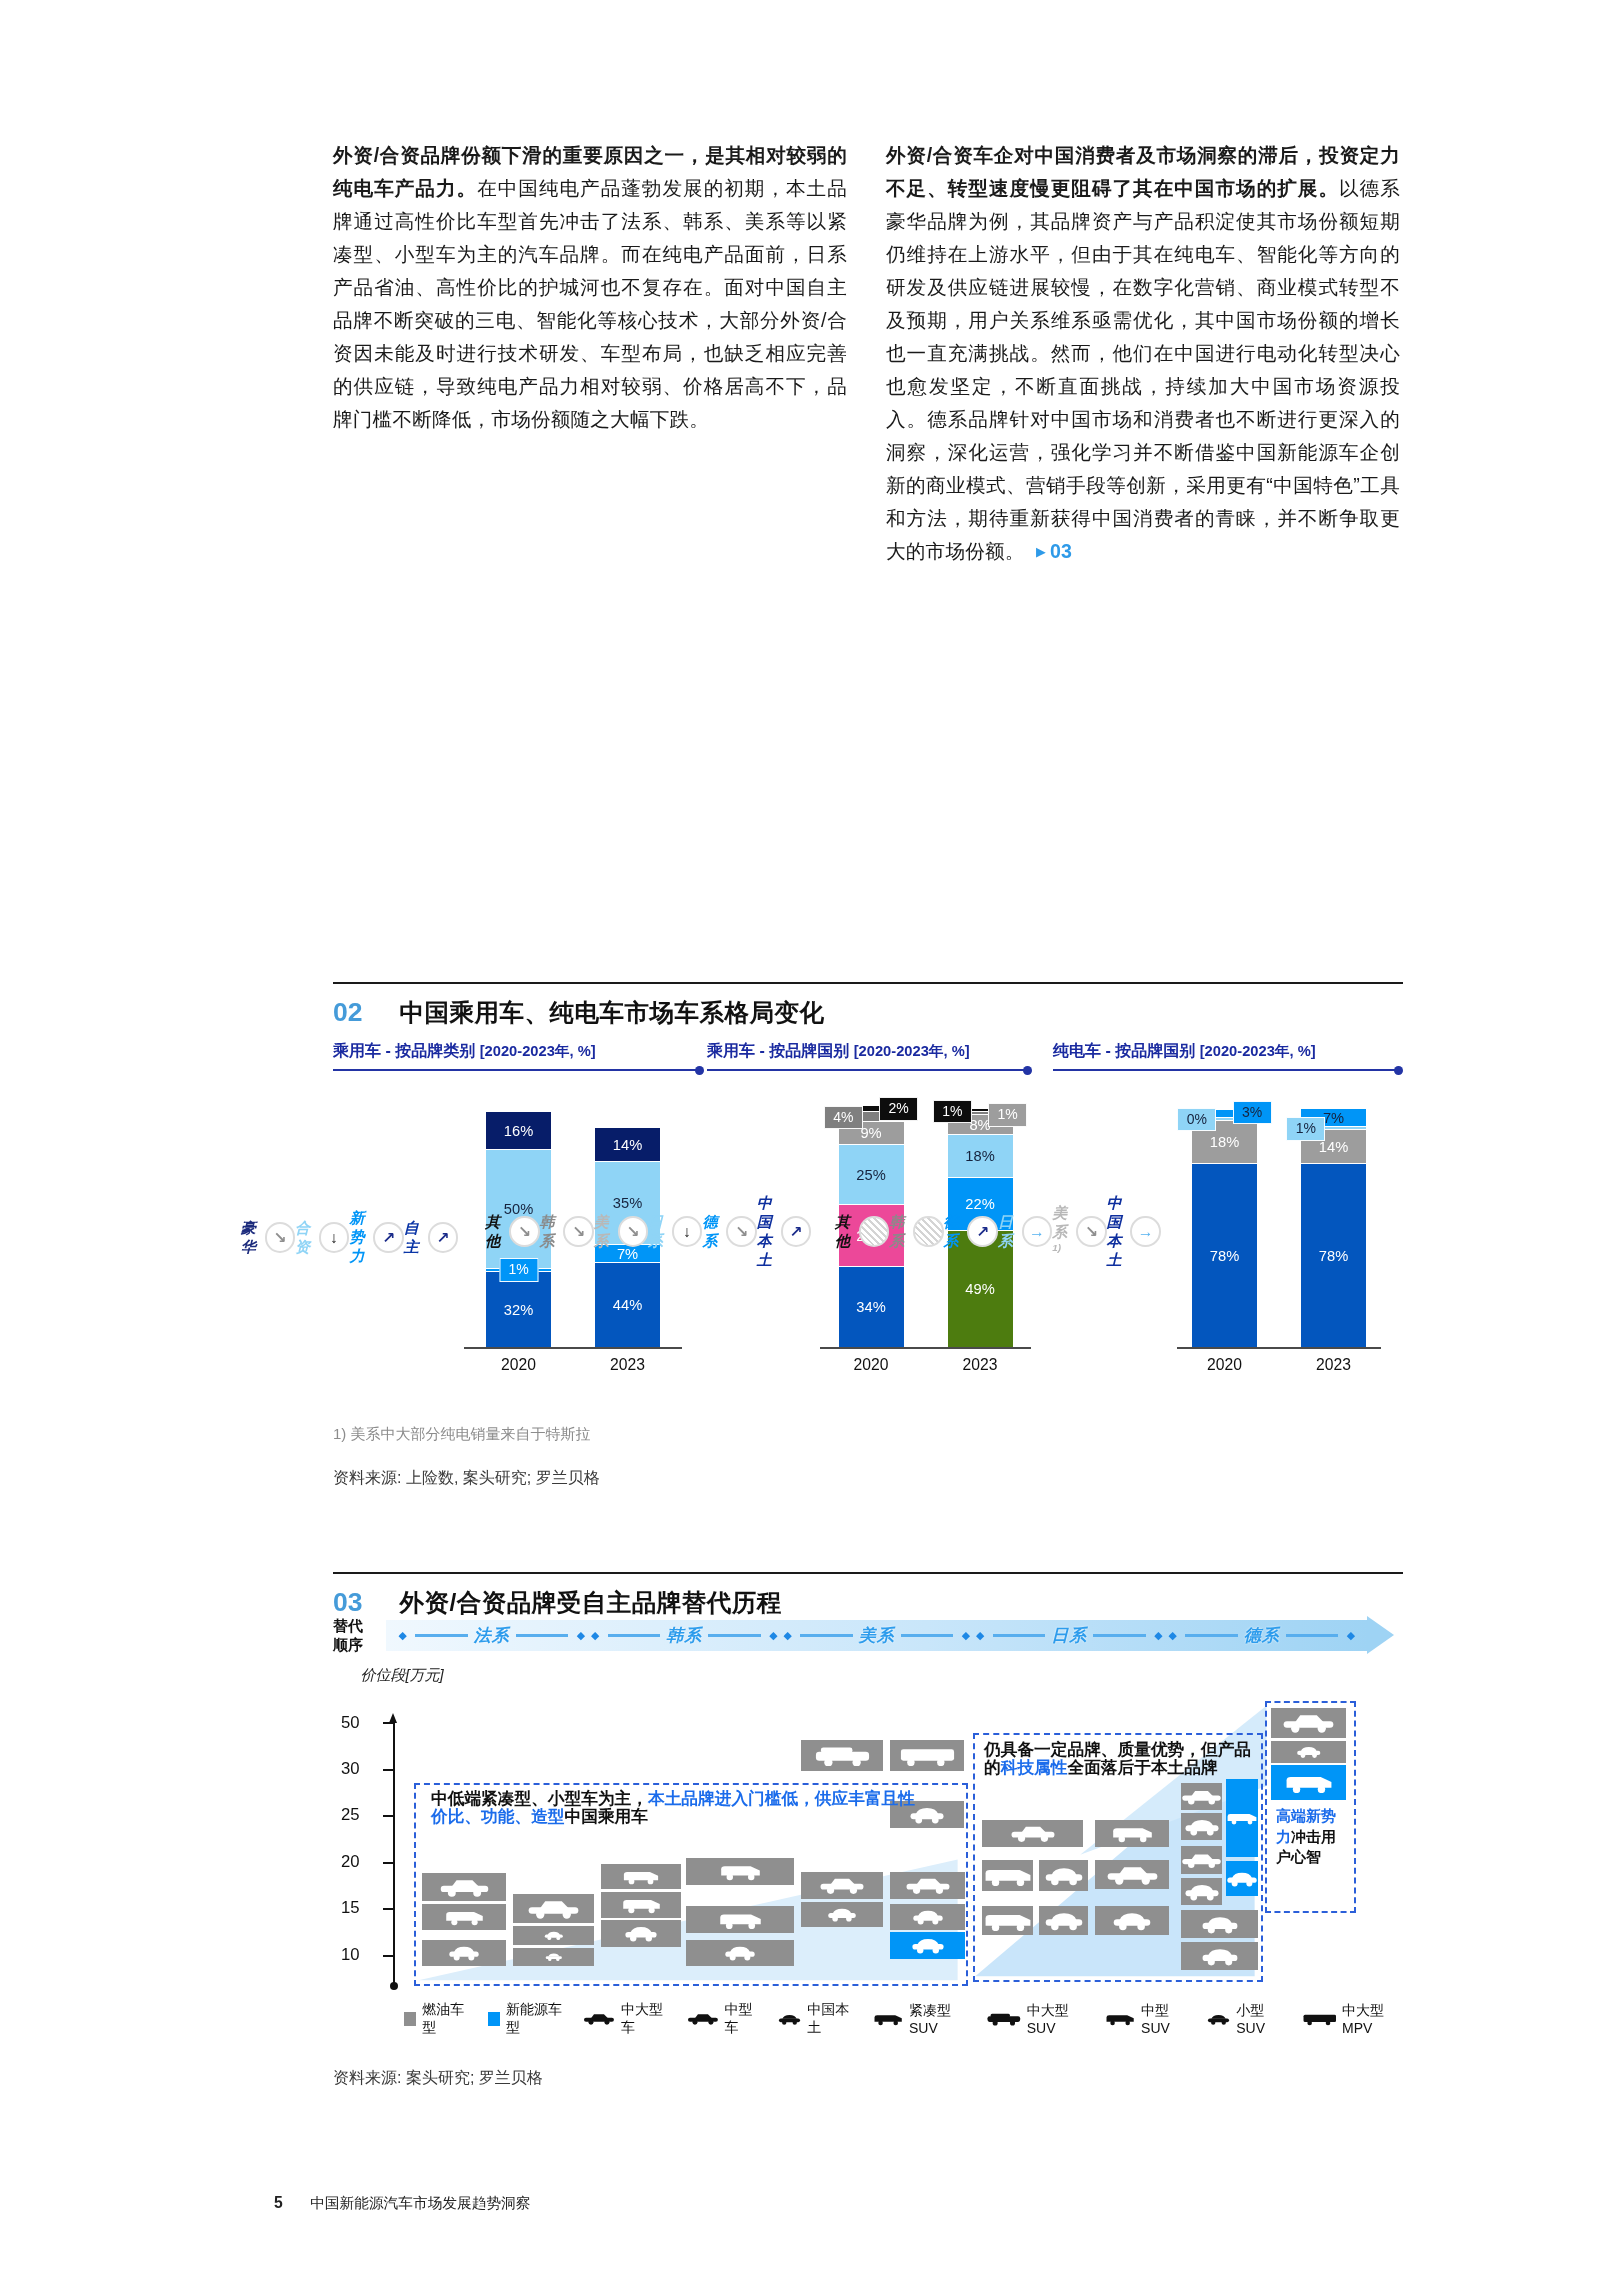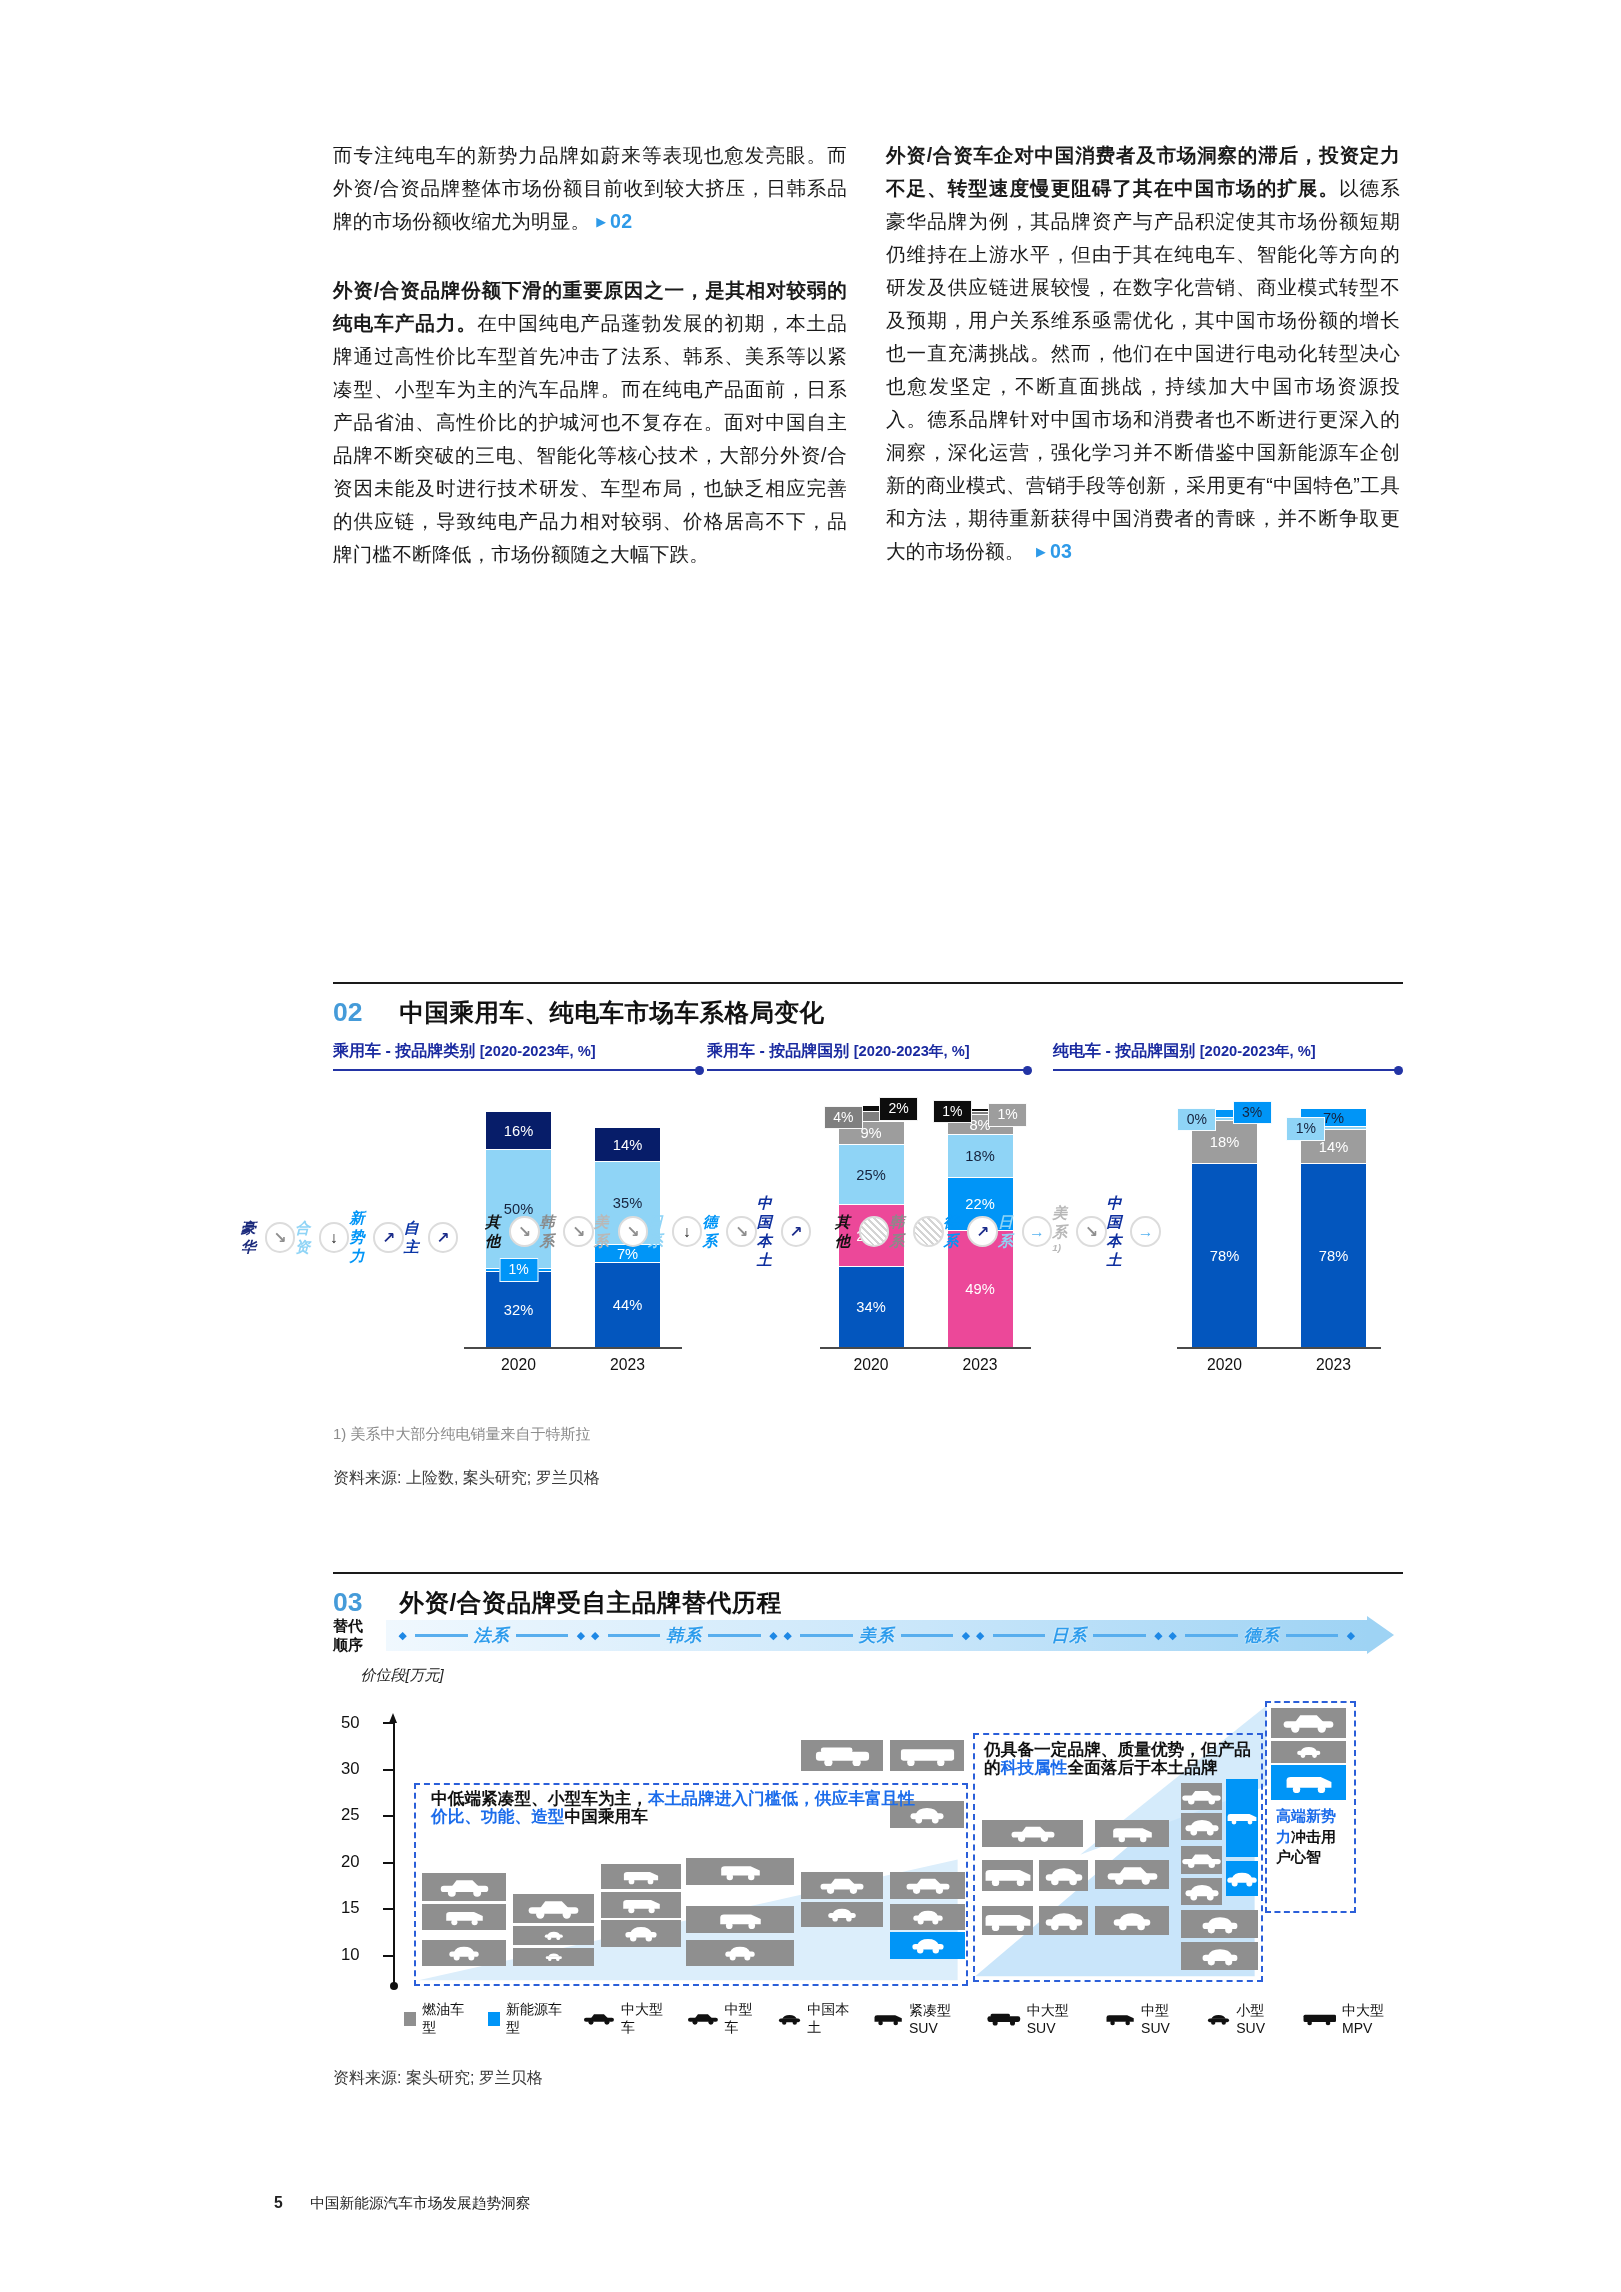--- a/index.html
+++ b/index.html
@@ -95,21 +95,20 @@
   .footer .pnum{font-weight:bold;font-size:15.7px;}
 </style>
 </head>
 <body>
 
 <div class="page">
   <div class="content">
 
     <section class="intro">
       <div class="col">
-        <p><span>而专注纯电车的新势力品牌如蔚来等表现也愈发亮眼。而外资/合资品牌整体市场份额目前收到较大挤压，日韩系品牌的市场份额收缩尤为明显。</span><span class="ref"><span class="tri">▶</span><span>02</span></span></p>
         <p><b>外资/合资品牌份额下滑的重要原因之一，是其相对较弱的纯电车产品力。</b><span>在中国纯电产品蓬勃发展的初期，本土品牌通过高性价比车型首先冲击了法系、韩系、美系等以紧凑型、小型车为主的汽车品牌。而在纯电产品面前，日系产品省油、高性价比的护城河也不复存在。面对中国自主品牌不断突破的三电、智能化等核心技术，大部分外资/合资因未能及时进行技术研发、车型布局，也缺乏相应完善的供应链，导致纯电产品力相对较弱、价格居高不下，品牌门槛不断降低，市场份额随之大幅下跌。</span></p>
       </div>
       <div class="col">
         <p><b>外资/合资车企对中国消费者及市场洞察的滞后，投资定力不足、转型速度慢更阻碍了其在中国市场的扩展。</b><span>以德系豪华品牌为例，其品牌资产与产品积淀使其市场份额短期仍维持在上游水平，但由于其在纯电车、智能化等方向的研发及供应链进展较慢，在数字化营销、商业模式转型不及预期，用户关系维系亟需优化，其中国市场份额的增长也一直充满挑战。然而，他们在中国进行电动化转型决心也愈发坚定，不断直面挑战，持续加大中国市场资源投入。德系品牌针对中国市场和消费者也不断进行更深入的洞察，深化运营，强化学习并不断借鉴中国新能源车企创新的商业模式、营销手段等创新，采用更有“中国特色”工具和方法，期待重新获得中国消费者的青睐，并不断争取更大的市场份额。</span> <span class="ref"><span class="tri">▶</span><span>03</span></span></p>
       </div>
     </section>
 
     <section class="exh exh02">
       <div class="rule"></div>
       <div class="exh-head">
@@ -199,21 +198,21 @@
                 <div class="seg" style="height: 80px; background: rgb(3, 86, 190);">34%</div>
                 <div class="callout right" style="top: -8.4px; background: rgb(13, 13, 13); color: rgb(255, 255, 255);">2%</div>
                 <div class="callout left" style="top: -0.2px; background: rgb(127, 127, 127); color: rgb(255, 255, 255);">4%</div>
               </div>
               <div class="bar">
                 <div class="seg" style="height: 2px; background: rgb(13, 13, 13);"></div>
                 <div class="seg" style="height: 2px; background: rgb(127, 127, 127);"></div>
                 <div class="seg" style="height: 18.6px; background: rgb(157, 157, 157);">8%</div>
                 <div class="seg dark" style="height: 42px; background: rgb(143, 212, 246);">18%</div>
                 <div class="seg" style="height: 52px; background: rgb(0, 149, 247);">22%</div>
-                <div class="seg" style="height: 116px; background: #ec4899;">49%</div>
+                <div class="seg" style="height: 116px; background: #4d7c0f;">49%</div>
                 <div class="callout left" style="top: -9.6px; background: rgb(13, 13, 13); color: rgb(255, 255, 255);">1%</div>
                 <div class="callout right" style="top: -6.5px; background: rgb(157, 157, 157); color: rgb(255, 255, 255);">1%</div>
               </div>
             </div>
             <div class="years">
               <span>2020</span>
               <span>2023</span>
             </div>
           </div>
       </div>

